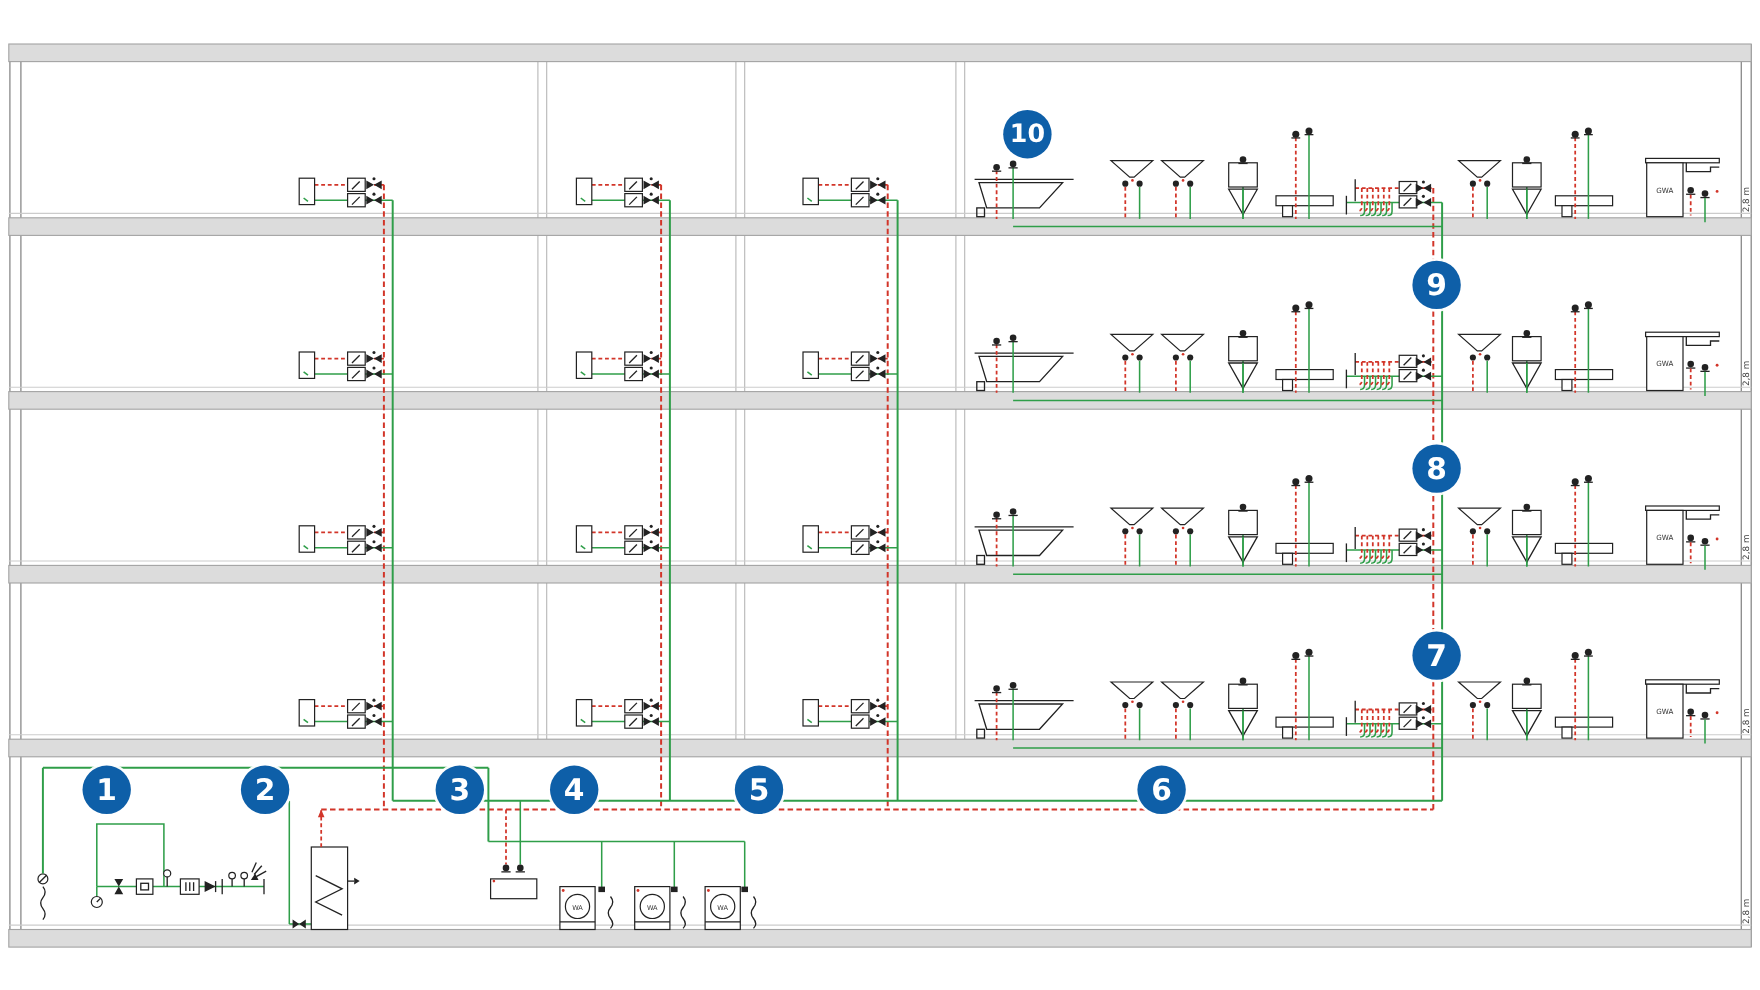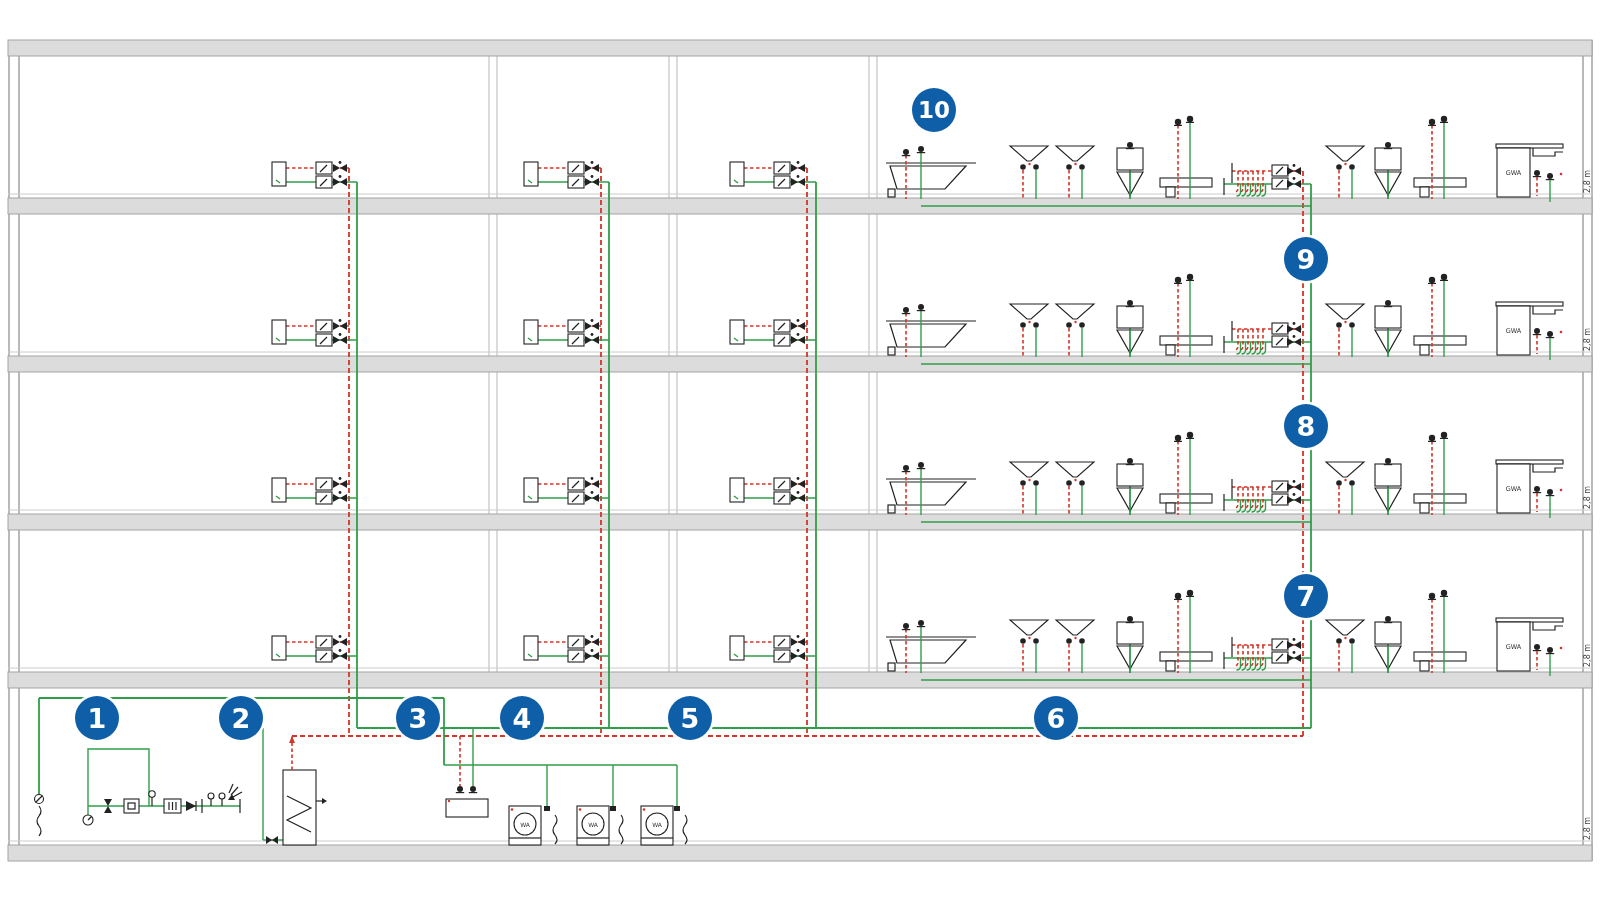--- a/index.html
+++ b/index.html
@@ -796,15 +796,15 @@
   <div id="callouts">
       <div class="callout" style="left: 75px; top: 696px;">1</div>
       <div class="callout" style="left: 219px; top: 696px;">2</div>
       <div class="callout" style="left: 396px; top: 696px;">3</div>
       <div class="callout" style="left: 500px; top: 696px;">4</div>
       <div class="callout" style="left: 668px; top: 696px;">5</div>
       <div class="callout" style="left: 1034px; top: 696px;">6</div>
       <div class="callout" style="left: 1284px; top: 574px;">7</div>
       <div class="callout" style="left: 1284px; top: 404px;">8</div>
       <div class="callout" style="left: 1284px; top: 237px;">9</div>
-      <div class="callout small" style="left: 912px; top: 88px;">10</div>
+      <div class="callout small" style="left: 912px; top: 100px;">10</div>
     </div>
 </div>
 
 </body></html>

